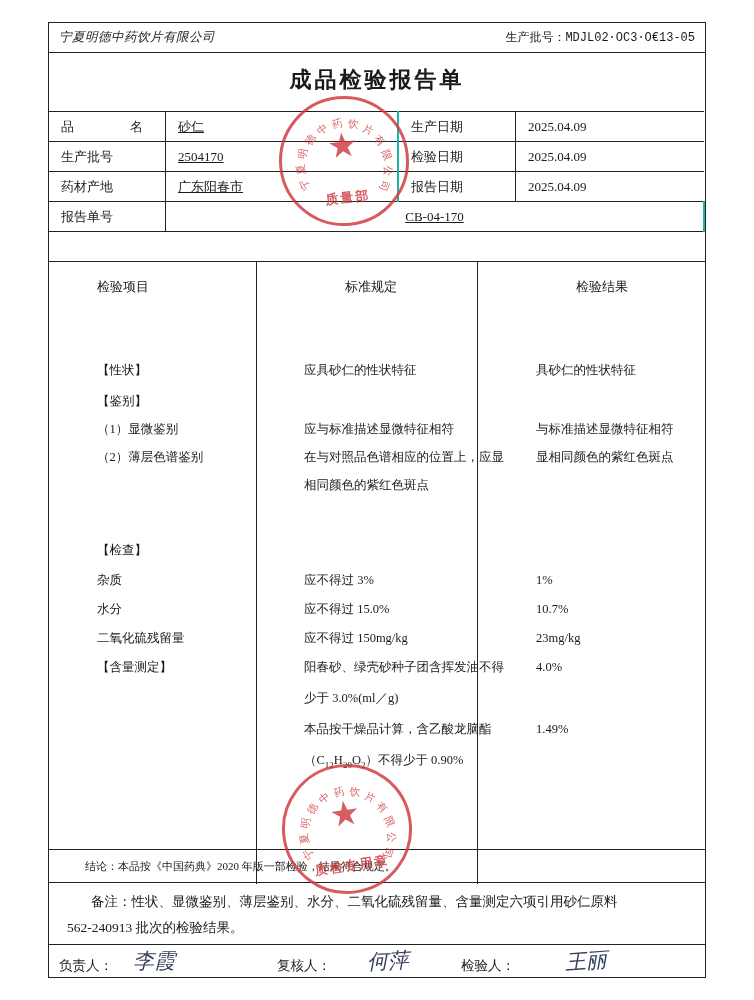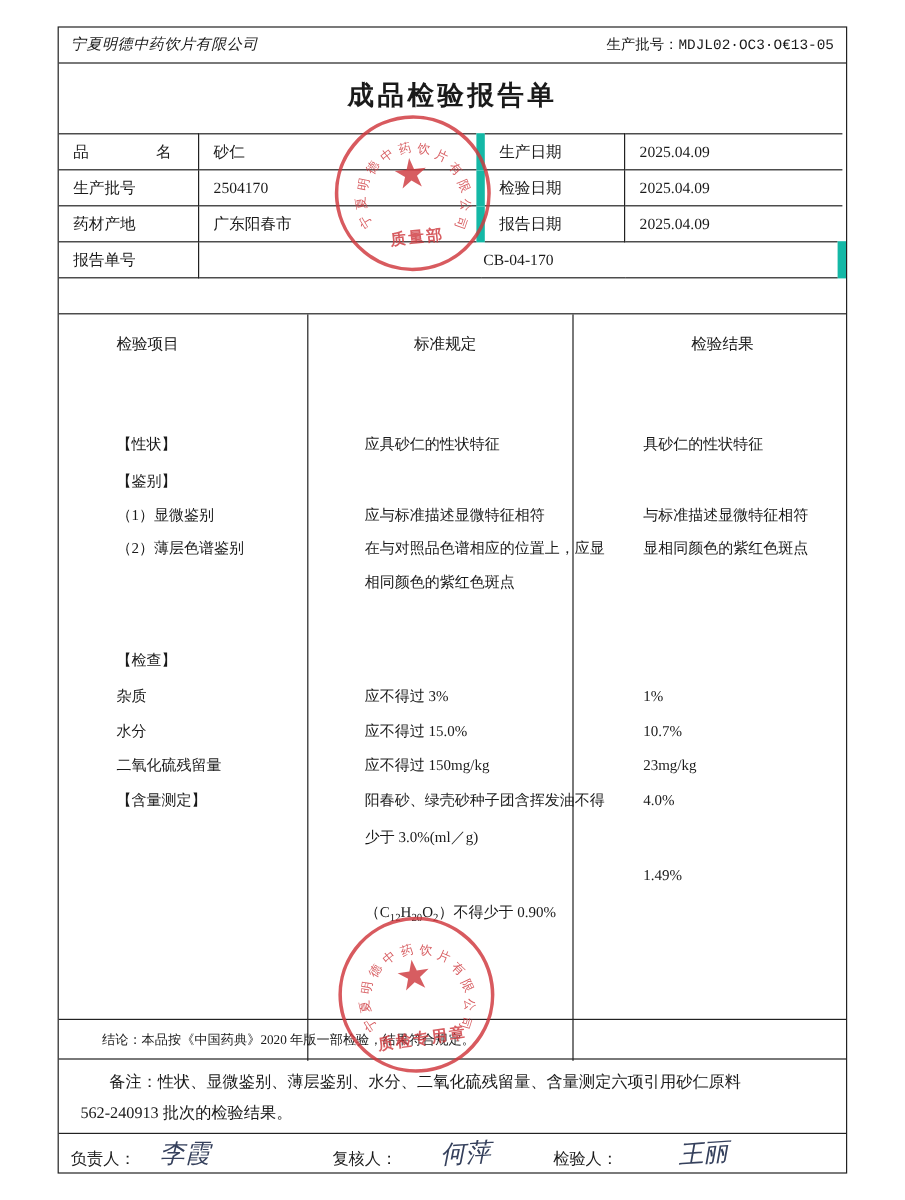--- a/index.html
+++ b/index.html
@@ -77,21 +77,22 @@
     padding: 0 12px;
     vertical-align: middle;
   }
   .info td.lbl {
     width: 92px;
     border-right: 1px solid #222;
     text-align: left;
     white-space: nowrap;
   }
   .info td.val {
-    border-right: 7px solid #14b8a6;
+    border-right: 2px solid #14b8a6;
+    text-decoration: underline;
   }
   .info td.vmid { width: 207px; }
   .info td.lbl2 { width: 92px; border-right: 1px solid #222; }
   .info td.val2 { border-right: none; }
   .sp-name { letter-spacing: 10px; }
   .full-span { text-align: center; }
   
   .results {
     position: absolute;
     left: 0;
@@ -319,20 +320,21 @@
       <div class="cell c-a" style="top:368px">二氧化硫残留量</div>
       <div class="cell c-b" style="top:368px">应不得过 150mg/kg</div>
       <div class="cell c-c" style="top:368px">23mg/kg</div>
 
       <div class="cell c-a" style="top:397px">【含量测定】</div>
       <div class="cell c-b" style="top:397px">阳春砂、绿壳砂种子团含挥发油不得</div>
       <div class="cell c-c" style="top:397px">4.0%</div>
 
       <div class="cell c-b" style="top:428px">少于 3.0%(ml／g)</div>
 
+      <div class="cell c-b" style="top:459px">本品按干燥品计算，含乙酸龙脑酯</div>
       <div class="cell c-c" style="top:459px">1.49%</div>
 
       <div class="cell c-b" style="top:490px">（C<span class="sub">12</span>H<span class="sub">20</span>O<span class="sub">2</span>）不得少于 0.90%</div>
     </div>
 
     <div class="concl">结论：本品按《中国药典》2020 年版一部检验，结果符合规定。</div>
 
     <div class="remark">
       <div class="ind">备注：性状、显微鉴别、薄层鉴别、水分、二氧化硫残留量、含量测定六项引用砂仁原料</div>
       <div>562-240913 批次的检验结果。</div>

